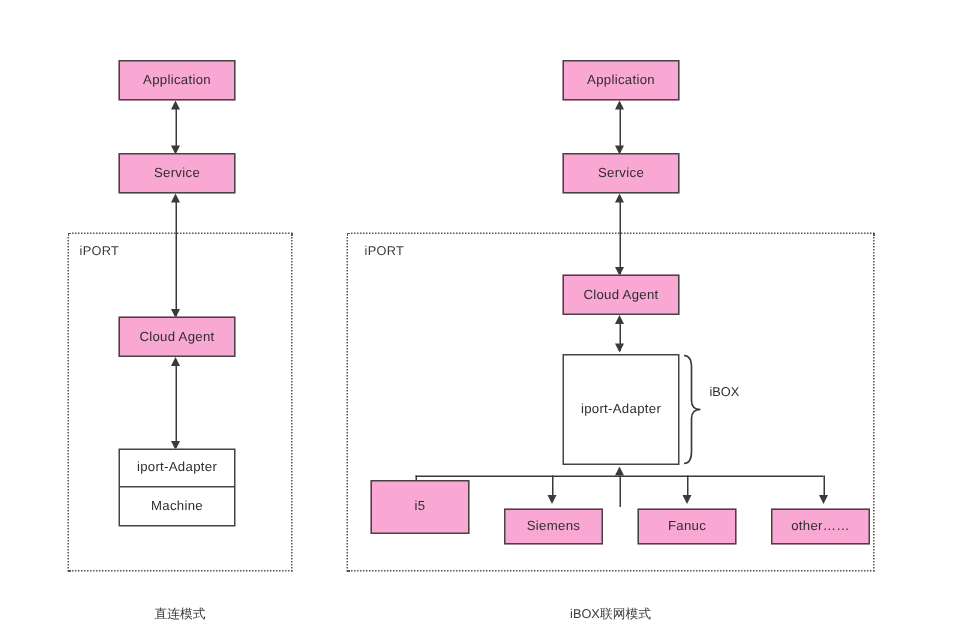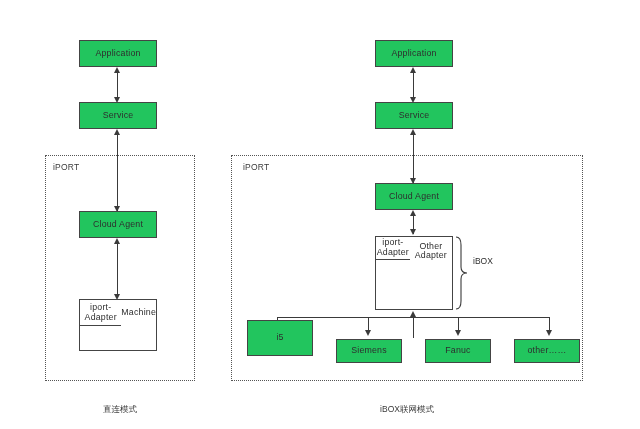--- a/index.html
+++ b/index.html
@@ -16,31 +16,31 @@
     border:1px dotted #555555;background:transparent;
   }
   .zone-label{
     position:absolute;font-size:8.5px;color:#3a3a3a;
     letter-spacing:.2px;white-space:nowrap;text-align:center;
   }
 
   
   .node{
     position:absolute;box-sizing:border-box;
-    border:1px solid #444444;background:#22c55e;
+    border:1px solid #444444;background:#f9a8d4;
     display:flex;align-items:center;justify-content:center;
     font-size:8.8px;color:#2e2e2e;letter-spacing:.2px;
     text-align:center;line-height:1.12;white-space:nowrap;
   }
 
   
   .stack{
     position:absolute;box-sizing:border-box;
     border:1px solid #444444;background:#ffffff;
-    display:flex;flex-direction:row;justify-content:center;
+    display:flex;flex-direction:column;justify-content:center;
   }
   .stack .row{
     box-sizing:border-box;
     display:flex;align-items:center;justify-content:center;
     font-size:8.8px;color:#2e2e2e;letter-spacing:.2px;
     text-align:center;line-height:1.12;
     border-bottom:1px solid #444444;
   }
   .stack .row:last-child{border-bottom:none;}
 
@@ -119,21 +119,20 @@
   <div class="arrow-down" style="left:410px;top:178px;"></div>
 
   <div class="node" style="left:375px;top:183px;width:78px;height:27px;">Cloud Agent</div>
 
   <div class="vline" style="left:413px;top:212px;height:22px;"></div>
   <div class="arrow-up" style="left:410px;top:210px;"></div>
   <div class="arrow-down" style="left:410px;top:229px;"></div>
 
   <div class="stack" style="left:375px;top:236px;width:78px;height:74px;">
     <div class="row" style="height:23px;">iport-Adapter</div>
-    <div class="row" style="height:28px;line-height:1.05;white-space:normal;padding:0 3px;">Other Adapter</div>
   </div>
 
   <div class="brace" style="left:455px;top:236px;width:14px;height:74px;">
     <svg width="14" height="74" viewBox="0 0 14 74">
       <path d="M1 1 Q6 1 6 9 L6 31 Q6 37 12 37 Q6 37 6 43 L6 65 Q6 73 1 73" fill="none" stroke="#3a3a3a" stroke-width="1.1"></path>
     </svg>
   </div>
   <div class="brace-label" style="left:473px;top:256px;">iBOX</div>
 
   <div class="vline" style="left:413px;top:317px;height:21px;"></div>

